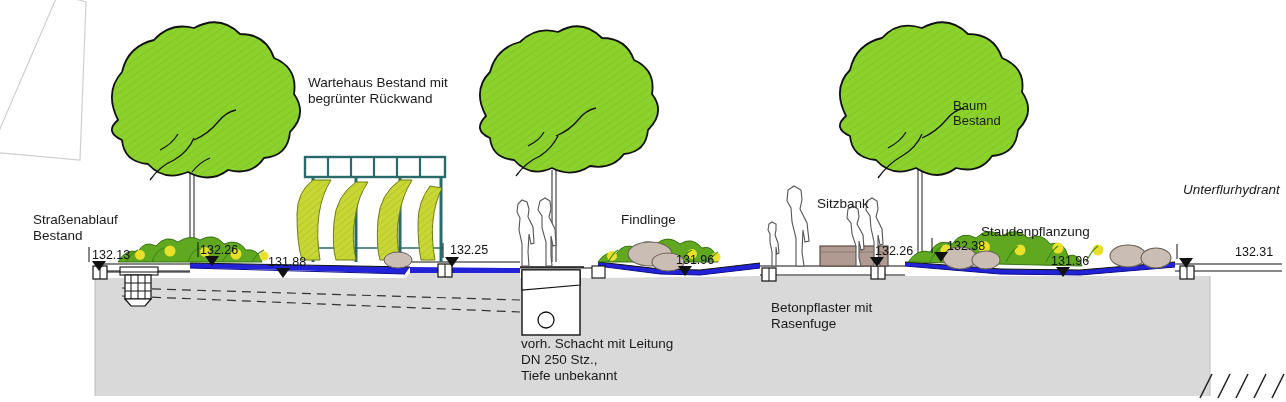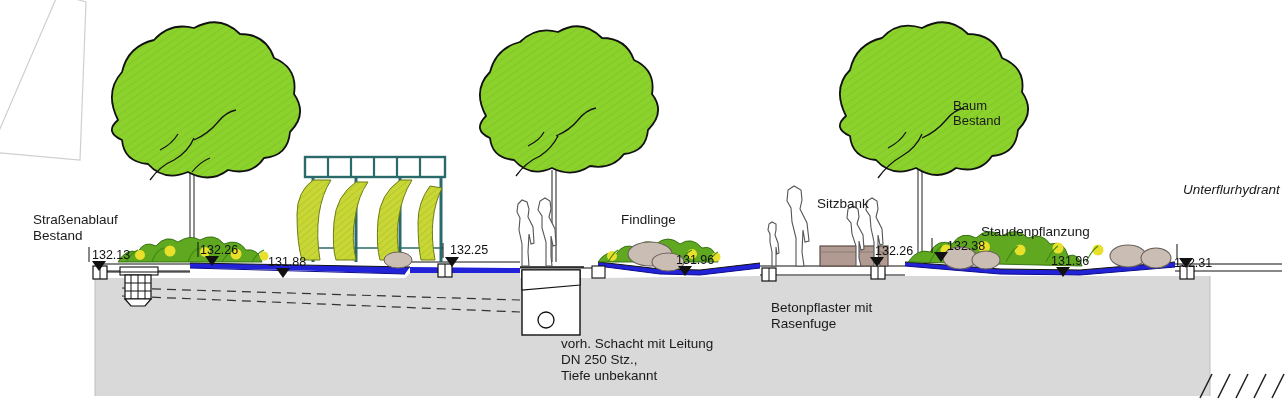--- a/index.html
+++ b/index.html
@@ -243,35 +243,37 @@
     <line x1="1200" y1="398" x2="1212" y2="374"></line>
     <line x1="1218" y1="398" x2="1230" y2="374"></line>
     <line x1="1236" y1="398" x2="1248" y2="374"></line>
     <line x1="1254" y1="398" x2="1266" y2="374"></line>
     <line x1="1272" y1="398" x2="1284" y2="374"></line>
   </g>
 </svg>
 
 <div class="lbl" style="left:33px;top:212px;">Straßenablauf
 Bestand</div>
+<div class="lbl" style="left:308px;top:75px;">Wartehaus Bestand mit
+begrünter Rückwand</div>
 <div class="lbl" style="left:621px;top:212px;text-align:center;">Findlinge</div>
 <div class="lbl" style="left:817px;top:196px;">Sitzbank</div>
 <div class="lbl baum" style="left:953px;top:98px;">Baum
 Bestand</div>
 <div class="lbl" style="left:981px;top:212px;margin-top:12px;">Staudenpflanzung</div>
 <div class="lbl" style="left:1183px;top:182px;font-style:italic;">Unterflurhydrant</div>
 <div class="lbl" style="left:771px;top:300px;">Betonpflaster mit
 Rasenfuge</div>
-<div class="lbl" style="left:521px;top:336px;margin-left:40px;">vorh. Schacht mit Leitung
+<div class="lbl" style="left:521px;top:336px;">vorh. Schacht mit Leitung
 DN 250 Stz.,
 Tiefe unbekannt</div>
 
 <div class="elev" style="left:92px;top:248px;">132.13</div>
 <div class="elev" style="left:200px;top:243px;">132.26</div>
 <div class="elev" style="left:268px;top:255px;">131.88</div>
 <div class="elev" style="left:450px;top:243px;">132.25</div>
 <div class="elev" style="left:676px;top:253px;">131.96</div>
 <div class="elev" style="left:875px;top:244px;">132.26</div>
 <div class="elev" style="left:947px;top:239px;">132.38</div>
 <div class="elev" style="left:1051px;top:254px;">131.96</div>
-<div class="elev" style="left:1174px;top:245px;margin-top:11px;">132.31</div>
+<div class="elev" style="left:1235px;top:245px;">132.31</div>
 
 </div>
 
 </body></html>

